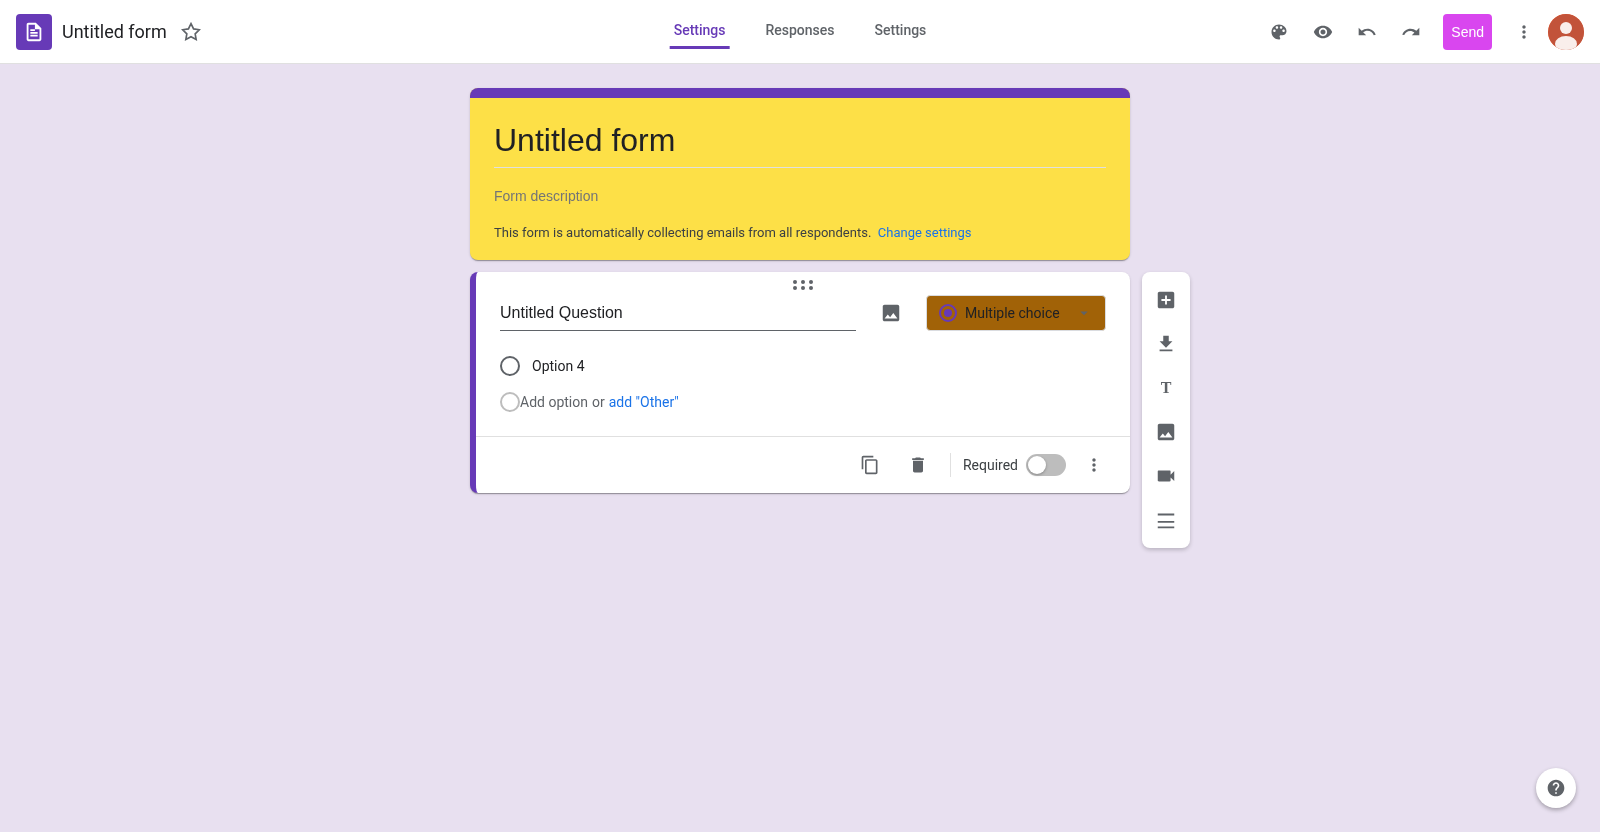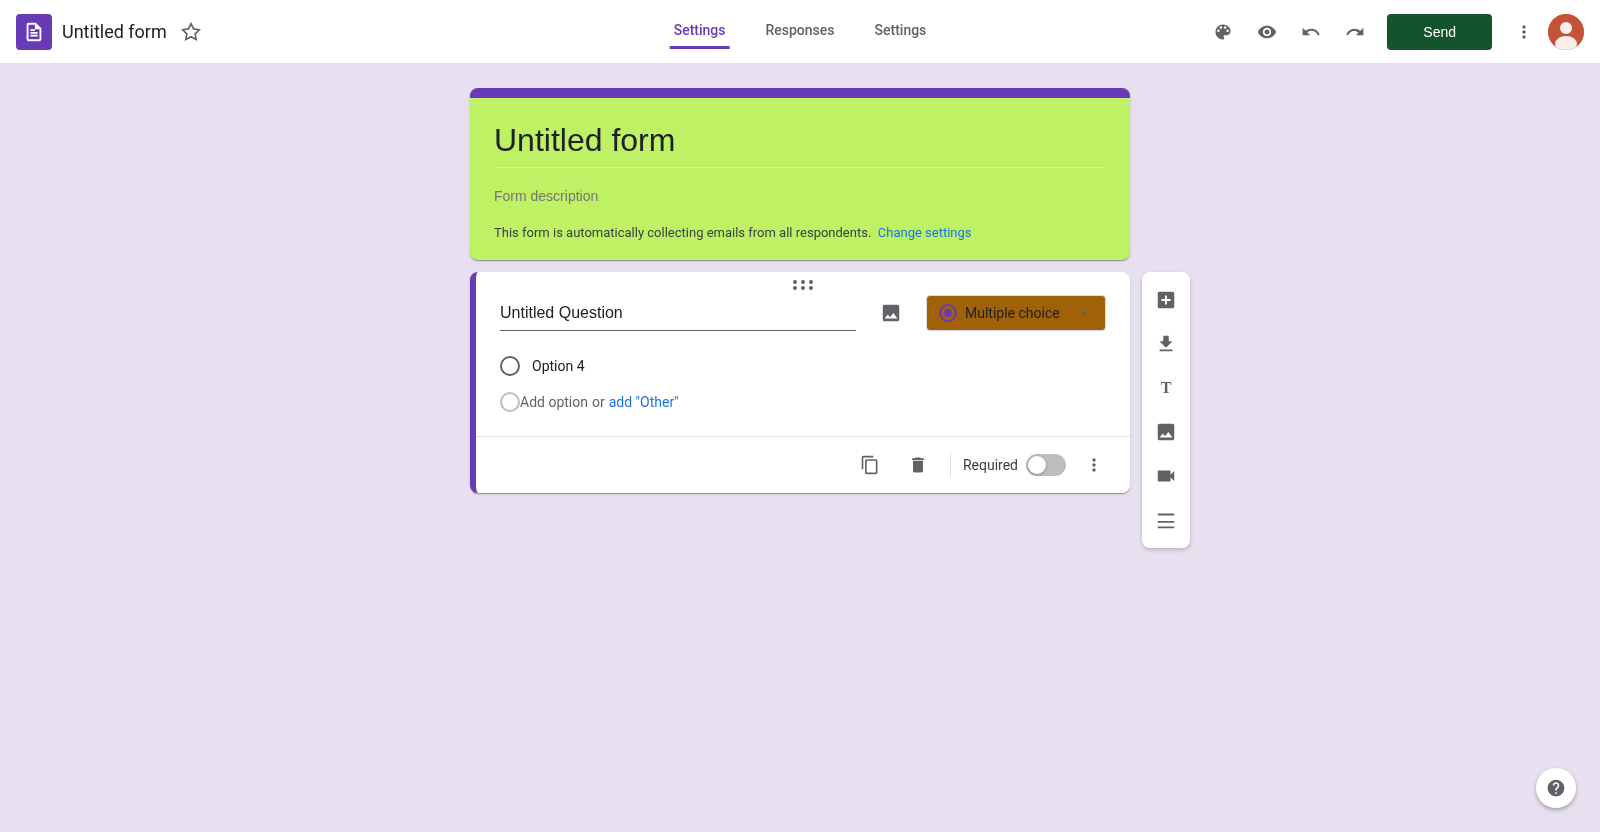--- a/index.html
+++ b/index.html
@@ -90,25 +90,25 @@
       color: #5f6368;
       width: 40px;
       height: 40px;
       display: flex;
       align-items: center;
       justify-content: center;
       border-radius: 50%;
       font-size: 18px;
     }
     .send-btn {
-      background: #14532d;
+      background: #d946ef;
       color: white;
       border: none;
       border-radius: 4px;
-      padding: 0 36px;
+      padding: 0 8px;
       height: 36px;
       font-size: 14px;
       font-weight: 500;
       cursor: pointer;
       margin: 0 8px;
     }
     .avatar {
       width: 36px;
       height: 36px;
       border-radius: 50%;
@@ -128,21 +128,21 @@
       display: flex;
       flex-direction: column;
       align-items: center;
       padding: 24px 0 40px;
       min-height: calc(832px - 64px);
     }
 
     
     .form-header-card {
       width: 660px;
-      background: #bef264;
+      background: #fde047;
       border-radius: 8px;
       overflow: hidden;
       box-shadow: 0 2px 1px -1px rgba(0,0,0,.2), 0 1px 1px 0 rgba(0,0,0,.14), 0 1px 3px 0 rgba(0,0,0,.12);
       margin-bottom: 12px;
     }
     .form-header-accent {
       height: 10px;
       background: #673ab7;
     }
     .form-header-body {

